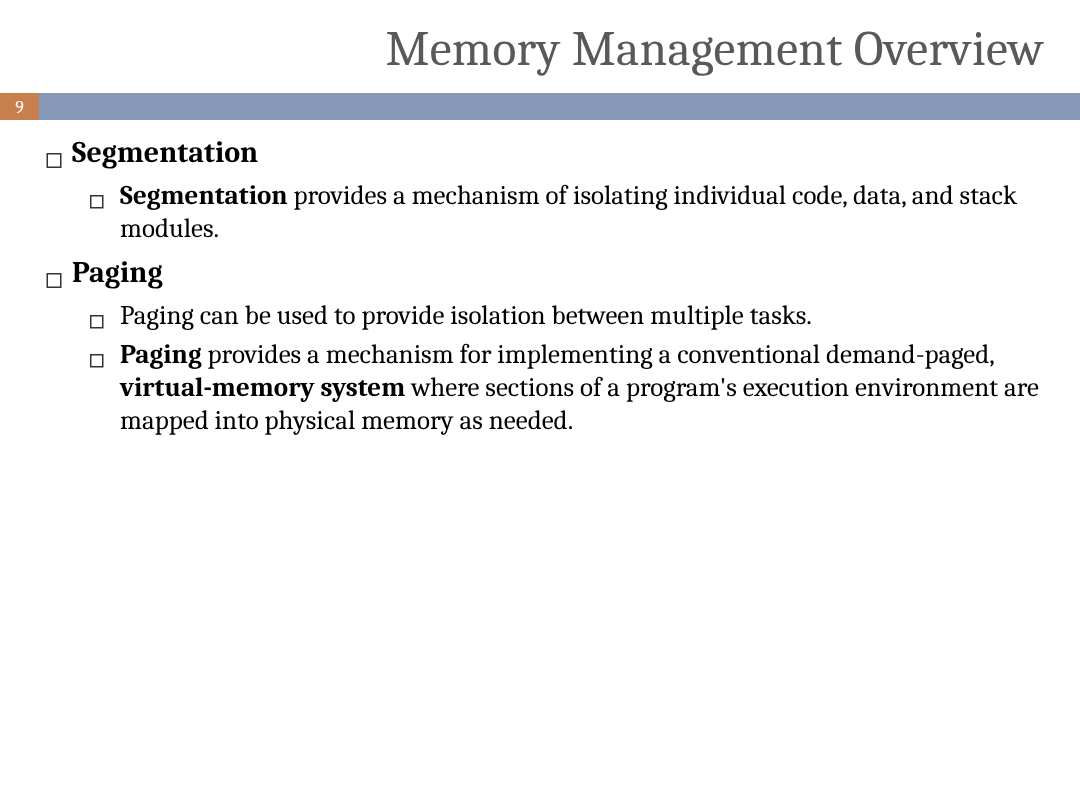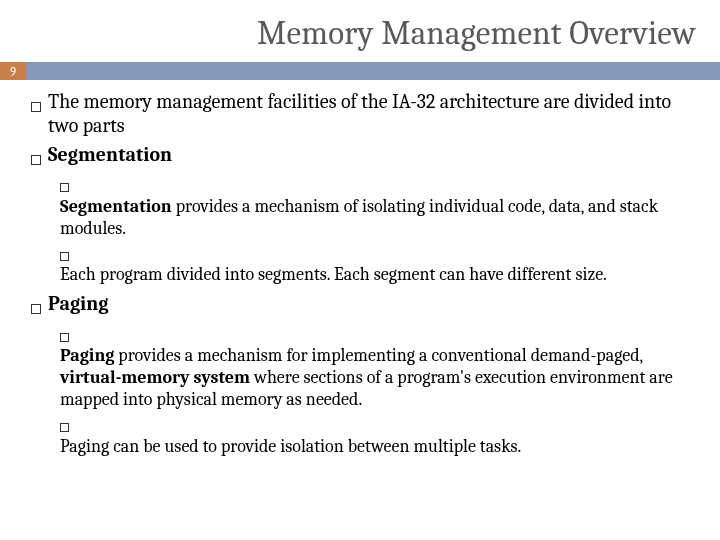--- a/index.html
+++ b/index.html
@@ -6,68 +6,60 @@
   html, body { width: 720px; height: 540px; background: #fff; font-family: Cambria, Georgia, 'Times New Roman', serif; color: #000; }
   .slide { width: 720px; height: 540px; position: relative; padding: 12px 24px 0 24px; }
   .title { font-size: 33px; font-weight: 400; color: #595959; text-align: right; margin-top: 2px; margin-bottom: 10px; letter-spacing: 0.2px; }
   .page-bar { display: flex; align-items: stretch; height: 18px; margin-left: -24px; margin-right: -24px; }
   .page-num { background: #c87f4e; color: #fff; font-size: 12px; width: 26px; display: flex; align-items: center; justify-content: center; font-family: Cambria, Georgia, serif; }
   .page-fill { background: #8598b8; flex: 1; }
   .content { padding-top: 10px; font-size: 20px; line-height: 1.22; font-family: Cambria, Georgia, serif; }
   .b1 { display: flex; margin-bottom: 4px; }
   .b1 .mk { width: 24px; flex-shrink: 0; font-size: 14px; padding-top: 6px; text-align: center; }
   .b1 .tx { flex: 1; }
-  .b2 { display: flex; margin-left: 36px; margin-top: 2px; margin-bottom: 2px; font-size: 18px; line-height: 1.22; flex-direction: column; }
+  .b2 { display: flex; margin-left: 36px; margin-top: 2px; margin-bottom: 2px; font-size: 18px; line-height: 1.22; }
   .b2 .mk { width: 20px; flex-shrink: 0; font-size: 13px; padding-top: 4px; }
   .b2 .tx { flex: 1; }
   .bi { font-weight: bold; }
   .sq { display:inline-block; width:10px; height:10px; border:1.5px solid #333; margin-top:6px; }
   .sq-s { display:inline-block; width:9px; height:9px; border:1.3px solid #333; margin-top:6px; }
 </style>
 </head>
 <body>
 
 <div class="slide">
   <div class="title">Memory Management Overview</div>
   <div class="page-bar">
     <div class="page-num">9</div>
     <div class="page-fill"></div>
   </div>
 
   <div class="content">
 
-    <div class="b1">
-      <div class="mk"><span class="sq"></span></div>
-      <div class="tx">The memory management facilities of the IA-32 architecture are divided into two parts</div>
-    </div>
 
     <div class="b1">
       <div class="mk"><span class="sq"></span></div>
       <div class="tx bi">Segmentation</div>
     </div>
 
     <div class="b2">
       <div class="mk"><span class="sq-s"></span></div>
       <div class="tx"><span class="bi">Segmentation</span><span> provides a mechanism of isolating individual code, data, and stack modules.</span></div>
     </div>
 
-    <div class="b2">
-      <div class="mk"><span class="sq-s"></span></div>
-      <div class="tx">Each program divided into segments. Each segment can have different size.</div>
-    </div>
 
     <div class="b1" style="margin-top:6px">
       <div class="mk"><span class="sq"></span></div>
       <div class="tx bi">Paging</div>
     </div>
 
     <div class="b2">
       <div class="mk"><span class="sq-s"></span></div>
-      <div class="tx"><span class="bi">Paging</span><span> provides a mechanism for implementing a conventional demand-paged, </span><span class="bi">virtual-memory system</span><span> where sections of a program's execution environment are mapped into physical memory as needed.</span></div>
+      <div class="tx">Paging can be used to provide isolation between multiple tasks.</div>
     </div>
 
     <div class="b2">
       <div class="mk"><span class="sq-s"></span></div>
-      <div class="tx">Paging can be used to provide isolation between multiple tasks.</div>
+      <div class="tx"><span class="bi">Paging</span><span> provides a mechanism for implementing a conventional demand-paged, </span><span class="bi">virtual-memory system</span><span> where sections of a program's execution environment are mapped into physical memory as needed.</span></div>
     </div>
 
   </div>
 </div>
 
 </body></html>

